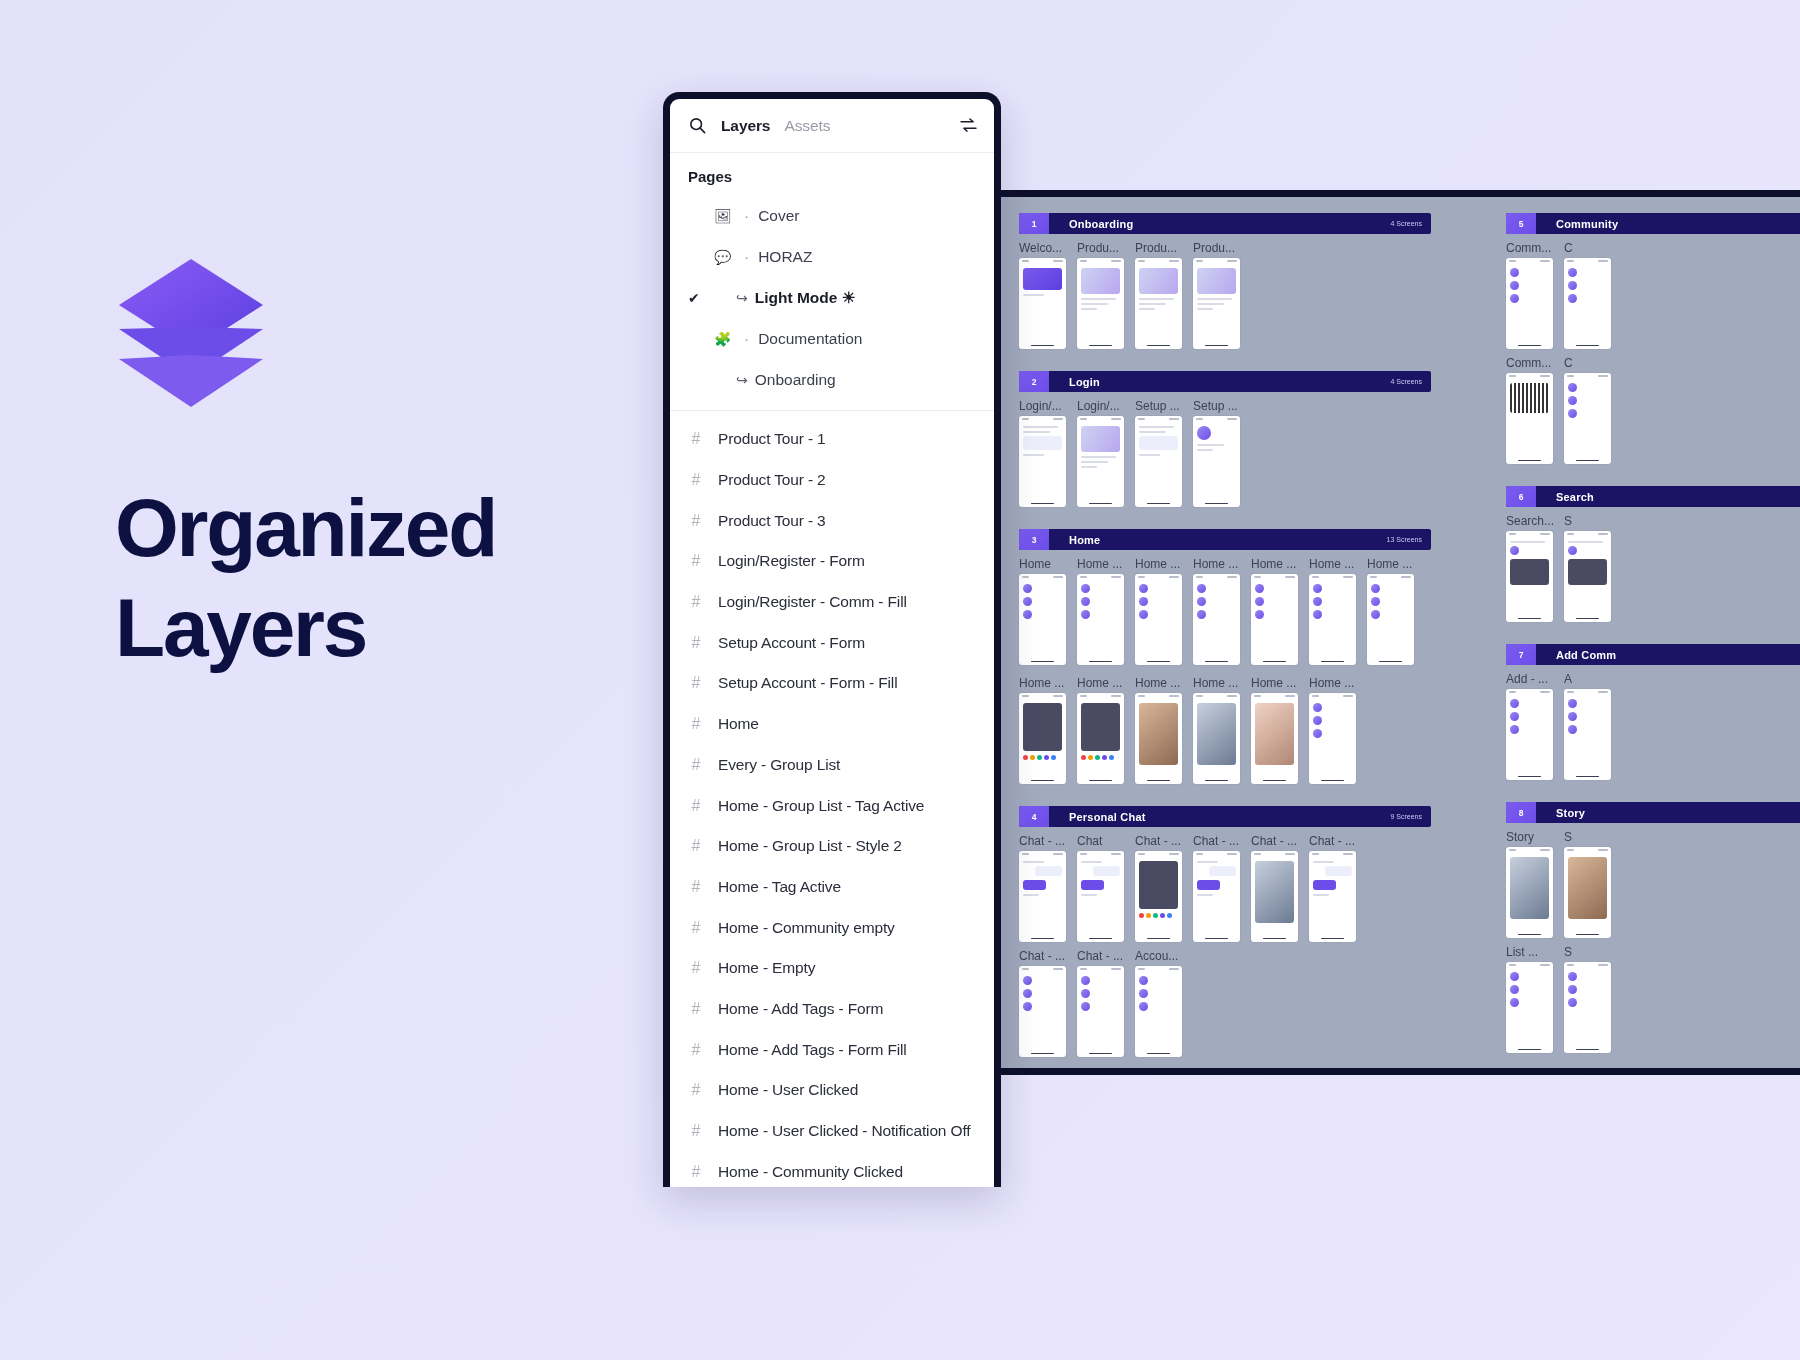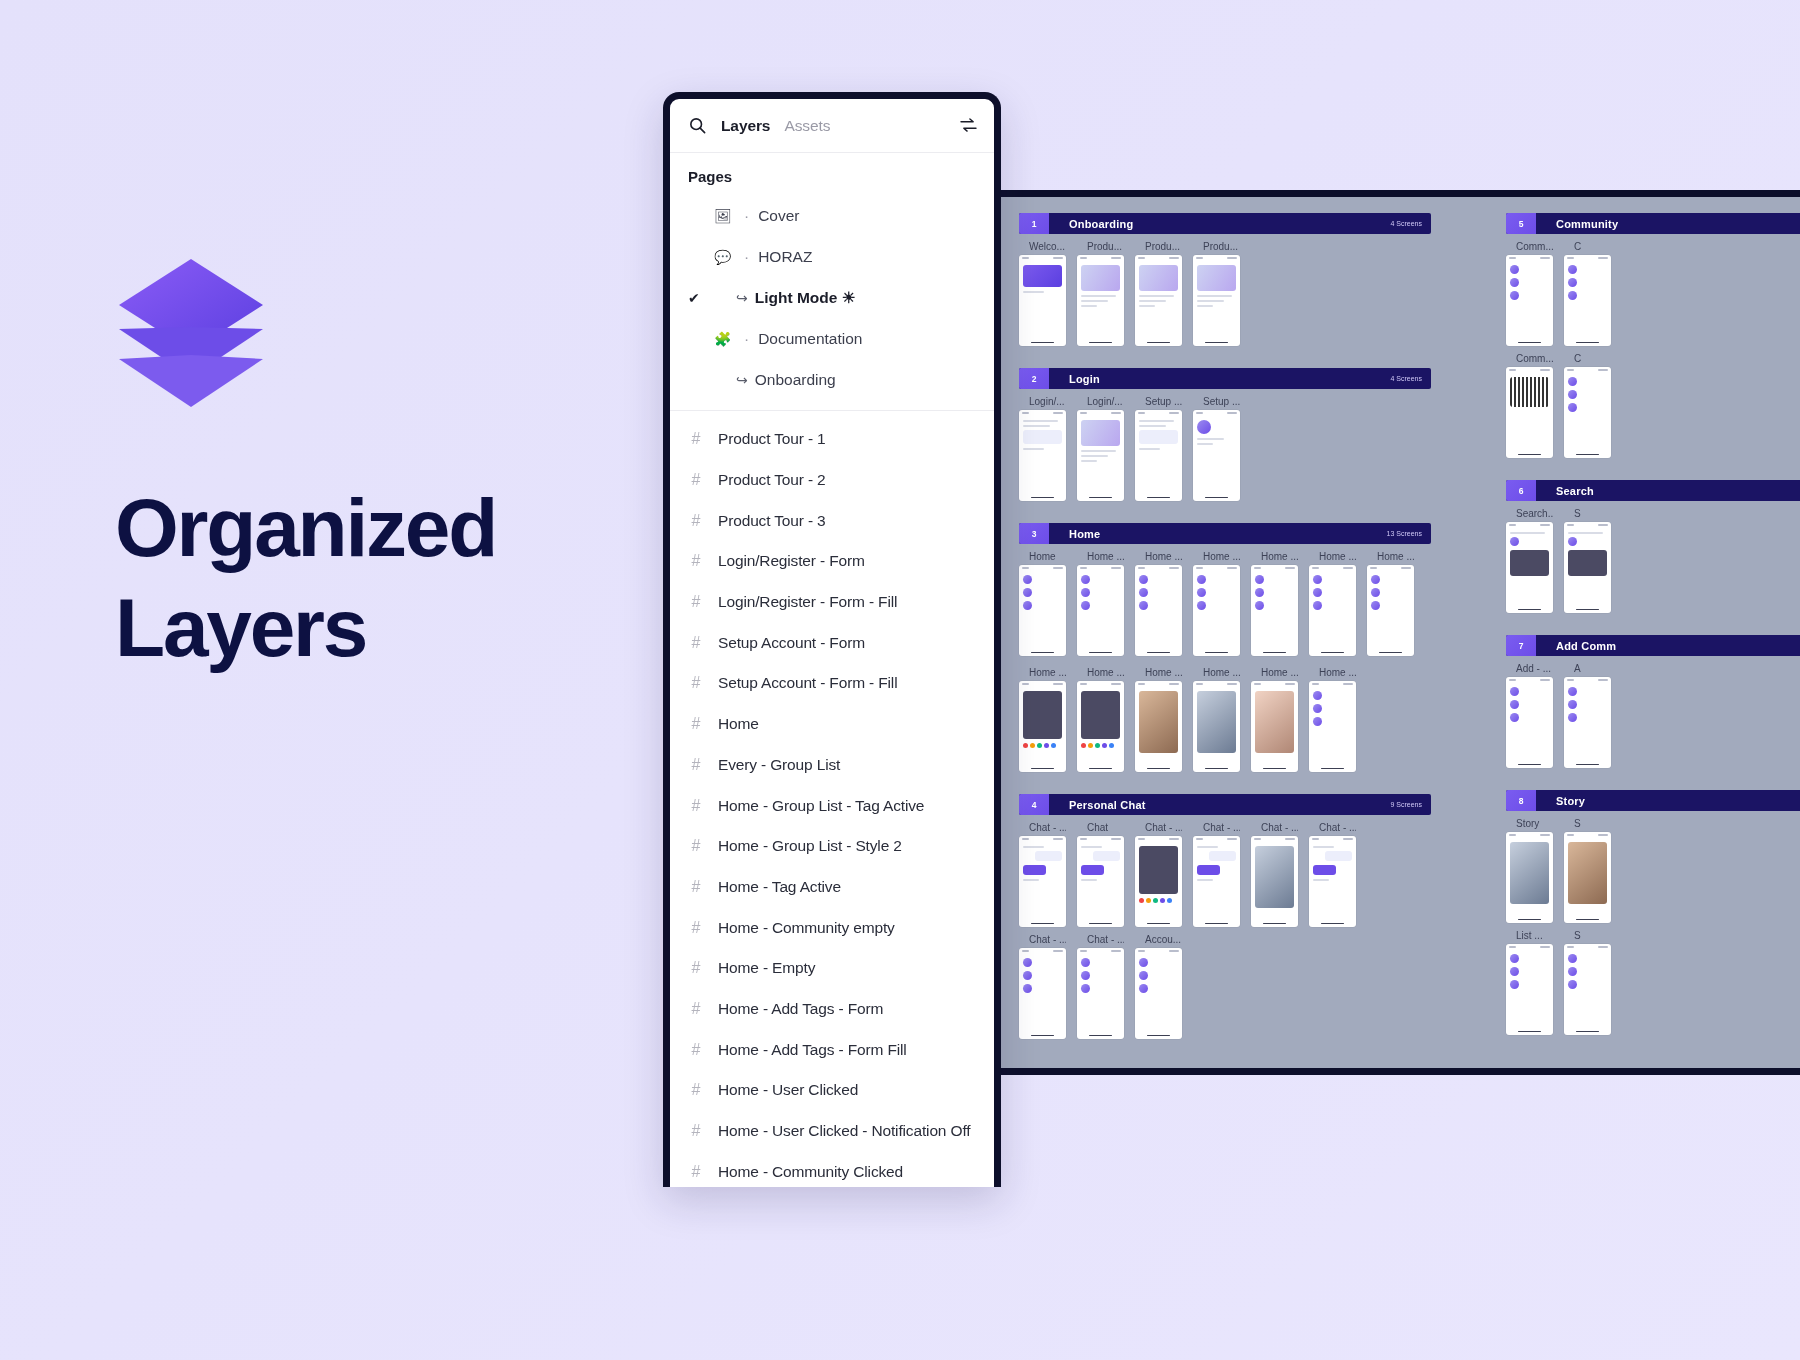--- a/index.html
+++ b/index.html
@@ -68,22 +68,22 @@
     white-space: nowrap; overflow: hidden;
   }
   .sec-count {
     color: #cfc8f5; font-size: 7px; padding-right: 9px;
     white-space: nowrap; flex: 0 0 auto;
   }
 
   .frames { display: flex; gap: 11px; margin-top: 7px; flex-wrap: wrap; }
   .frame-wrap { width: 47px; }
   .frame-name {
-    font-size: 10px; color: #3d4257; margin-bottom: 3px;
-    white-space: nowrap; overflow: hidden; margin-left: 10px;
+    font-size: 12px; color: #3d4257; margin-bottom: 3px;
+    white-space: nowrap; overflow: hidden;
   }
   .frame {
     width: 47px; height: 91px;
     background: #fff; border-radius: 3px;
     box-shadow: 0 0 0 .5px rgba(0,0,0,.07);
     position: relative; overflow: hidden;
   }
   .f-status { height: 6px; display: flex; justify-content: space-between;
     padding: 2px 3px 0; }
   .f-status i { display: block; height: 2px; background: #b9bdcc; border-radius: 1px; }
@@ -1139,21 +1139,21 @@
       <div class="layer-row">
         <span class="layer-ico">#</span>
         <span class="layer-label">Product Tour - 3</span>
       </div>
       <div class="layer-row">
         <span class="layer-ico">#</span>
         <span class="layer-label">Login/Register - Form</span>
       </div>
       <div class="layer-row">
         <span class="layer-ico">#</span>
-        <span class="layer-label">Login/Register - Form - Fill</span>
+        <span class="layer-label">Login/Register - Comm - Fill</span>
       </div>
       <div class="layer-row">
         <span class="layer-ico">#</span>
         <span class="layer-label">Setup Account - Form</span>
       </div>
       <div class="layer-row">
         <span class="layer-ico">#</span>
         <span class="layer-label">Setup Account - Form - Fill</span>
       </div>
       <div class="layer-row">

